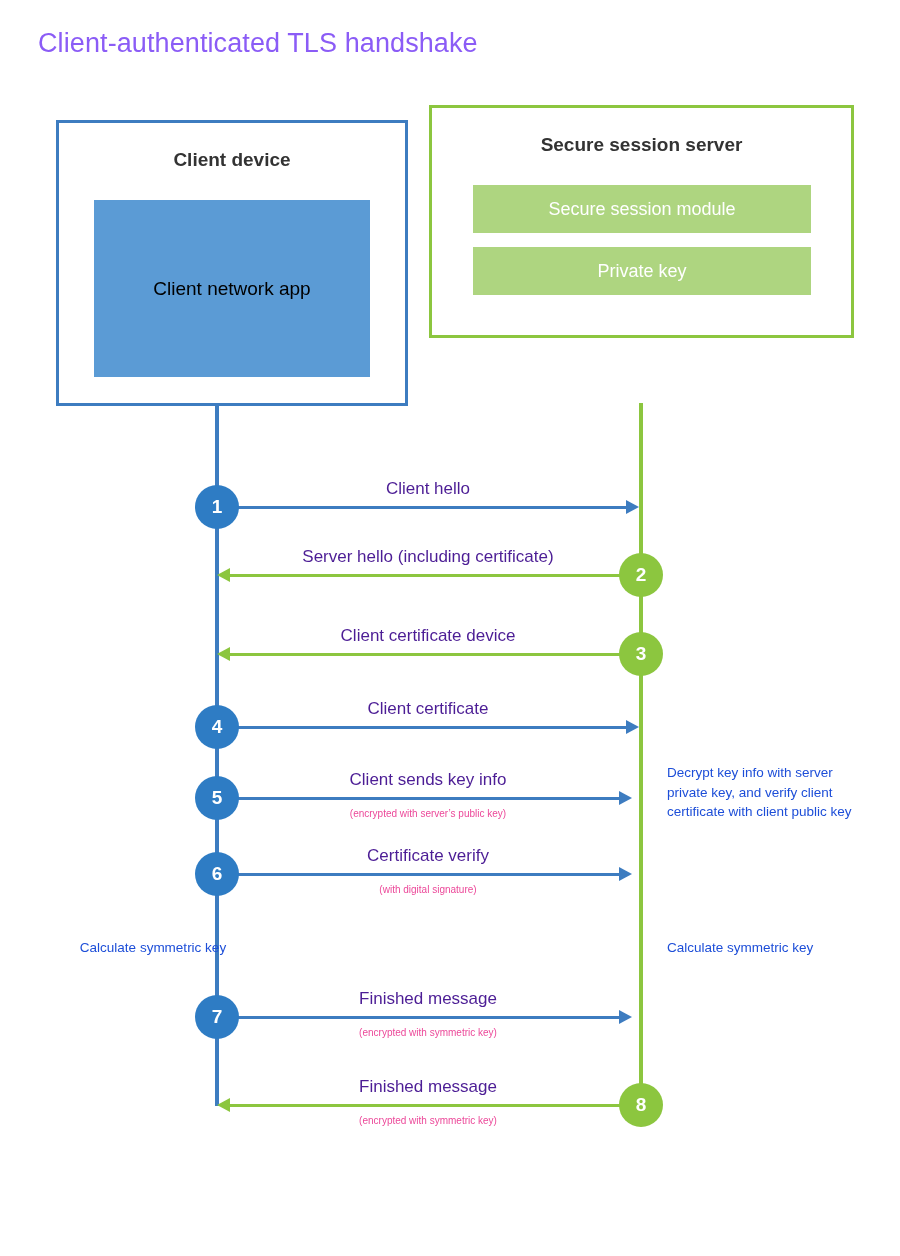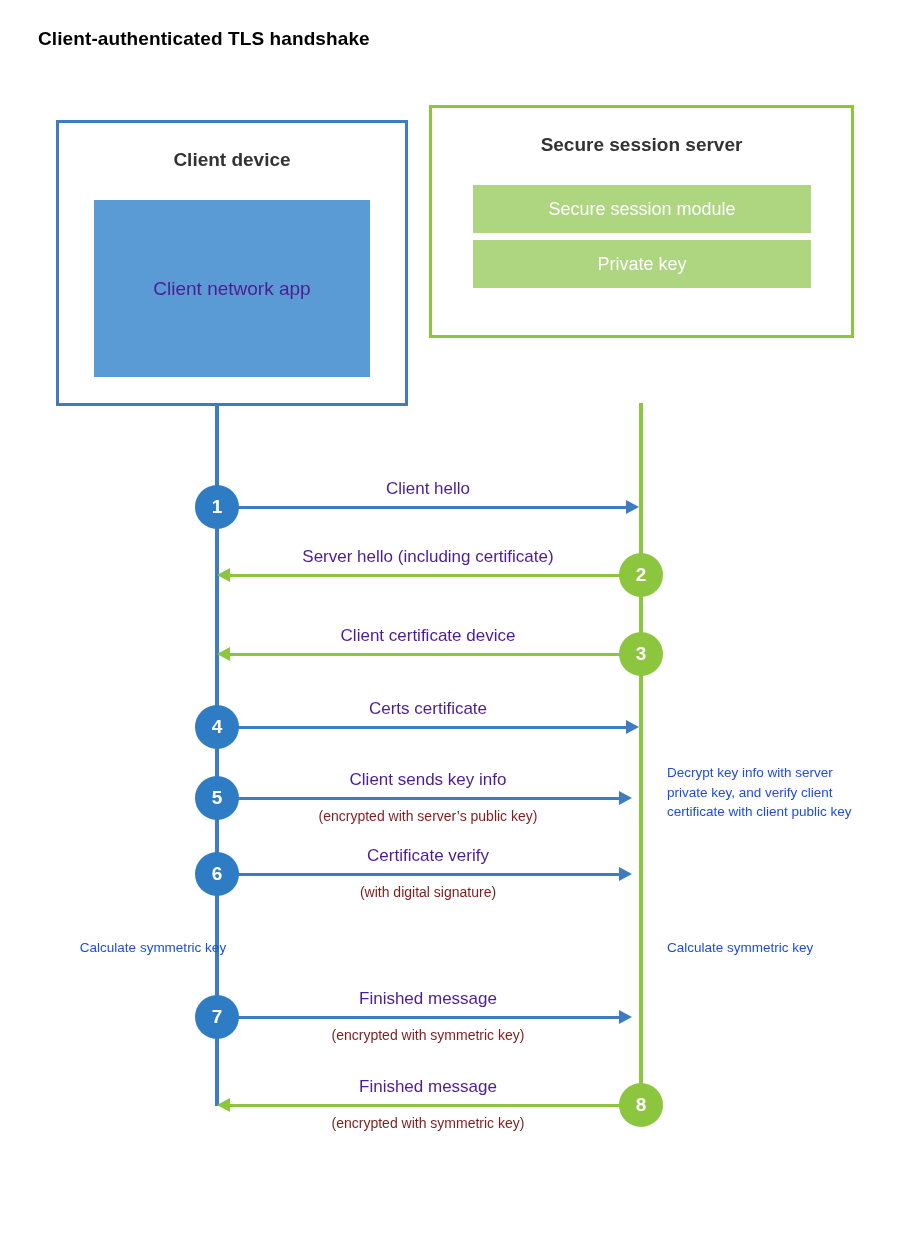--- a/index.html
+++ b/index.html
@@ -18,23 +18,23 @@
   #diagram-root {
     position: absolute;
     inset: 0;
   }
 
   
   .page-title {
     position: absolute;
     left: 38px;
     top: 28px;
-    font-size: 19px;
-    font-weight: 700;
-    color: #000000;
+    font-size: 27px;
+    font-weight: 400;
+    color: #8b5cf6;
     letter-spacing: 0.1px;
     white-space: nowrap;
   }
 
   
   .node-box {
     position: absolute;
     background: #ffffff;
     box-sizing: border-box;
   }
@@ -66,21 +66,21 @@
   .client-app-box {
     position: absolute;
     left: 35px;
     top: 77px;
     width: 276px;
     height: 177px;
     background: #5b9bd5;
     display: flex;
     align-items: center;
     justify-content: center;
-    color: #4c1d95;
+    color: #000000;
     font-size: 19px;
     line-height: 1.35;
     text-align: center;
     padding: 0 10px;
     box-sizing: border-box;
   }
 
   .server-bars {
     position: absolute;
     left: 41px;
@@ -88,21 +88,21 @@
     width: 338px;
   }
   .server-bar {
     height: 48px;
     background: #aed580;
     color: #ffffff;
     font-size: 18px;
     display: flex;
     align-items: center;
     justify-content: center;
-    margin-bottom: 7px;
+    margin-bottom: 14px;
   }
   .server-bar:last-child { margin-bottom: 8px; }
 
   
   .lifeline {
     position: absolute;
     width: 4px;
   }
   .lifeline.client-line {
     left: 215px;
@@ -171,22 +171,22 @@
     font-size: 17px;
     color: #4c1d95;
     white-space: nowrap;
     left: 217px;
     width: 422px;
     top: -28px;
   }
   .msg-sublabel {
     position: absolute;
     text-align: center;
-    font-size: 14px;
-    color: #7f1d1d;
+    font-size: 10px;
+    color: #ec4899;
     white-space: nowrap;
     left: 217px;
     width: 422px;
     top: 10px;
   }
 
   
   .side-note {
     position: absolute;
     font-size: 13.5px;
@@ -234,21 +234,21 @@
   </div>
 
   <div class="msg-row" style="top:654px">
     <div class="msg-label">Client certificate device</div>
     <div class="arrow-shaft green" style="left:230px; width:409px;"></div>
     <div class="arrow-head left green-h" style="left:217px;"></div>
     <div class="step-circle on-server">3</div>
   </div>
 
   <div class="msg-row" style="top:727px">
-    <div class="msg-label">Certs certificate</div>
+    <div class="msg-label">Client certificate</div>
     <div class="arrow-shaft blue" style="left:217px; width:409px;"></div>
     <div class="arrow-head right blue-h" style="left:626px;"></div>
     <div class="step-circle on-client">4</div>
   </div>
 
   <div class="msg-row" style="top:798px">
     <div class="msg-label">Client sends key info</div>
     <div class="arrow-shaft blue" style="left:217px; width:402px;"></div>
     <div class="arrow-head right blue-h" style="left:619px;"></div>
     <div class="msg-sublabel">(encrypted with server’s public key)</div>

